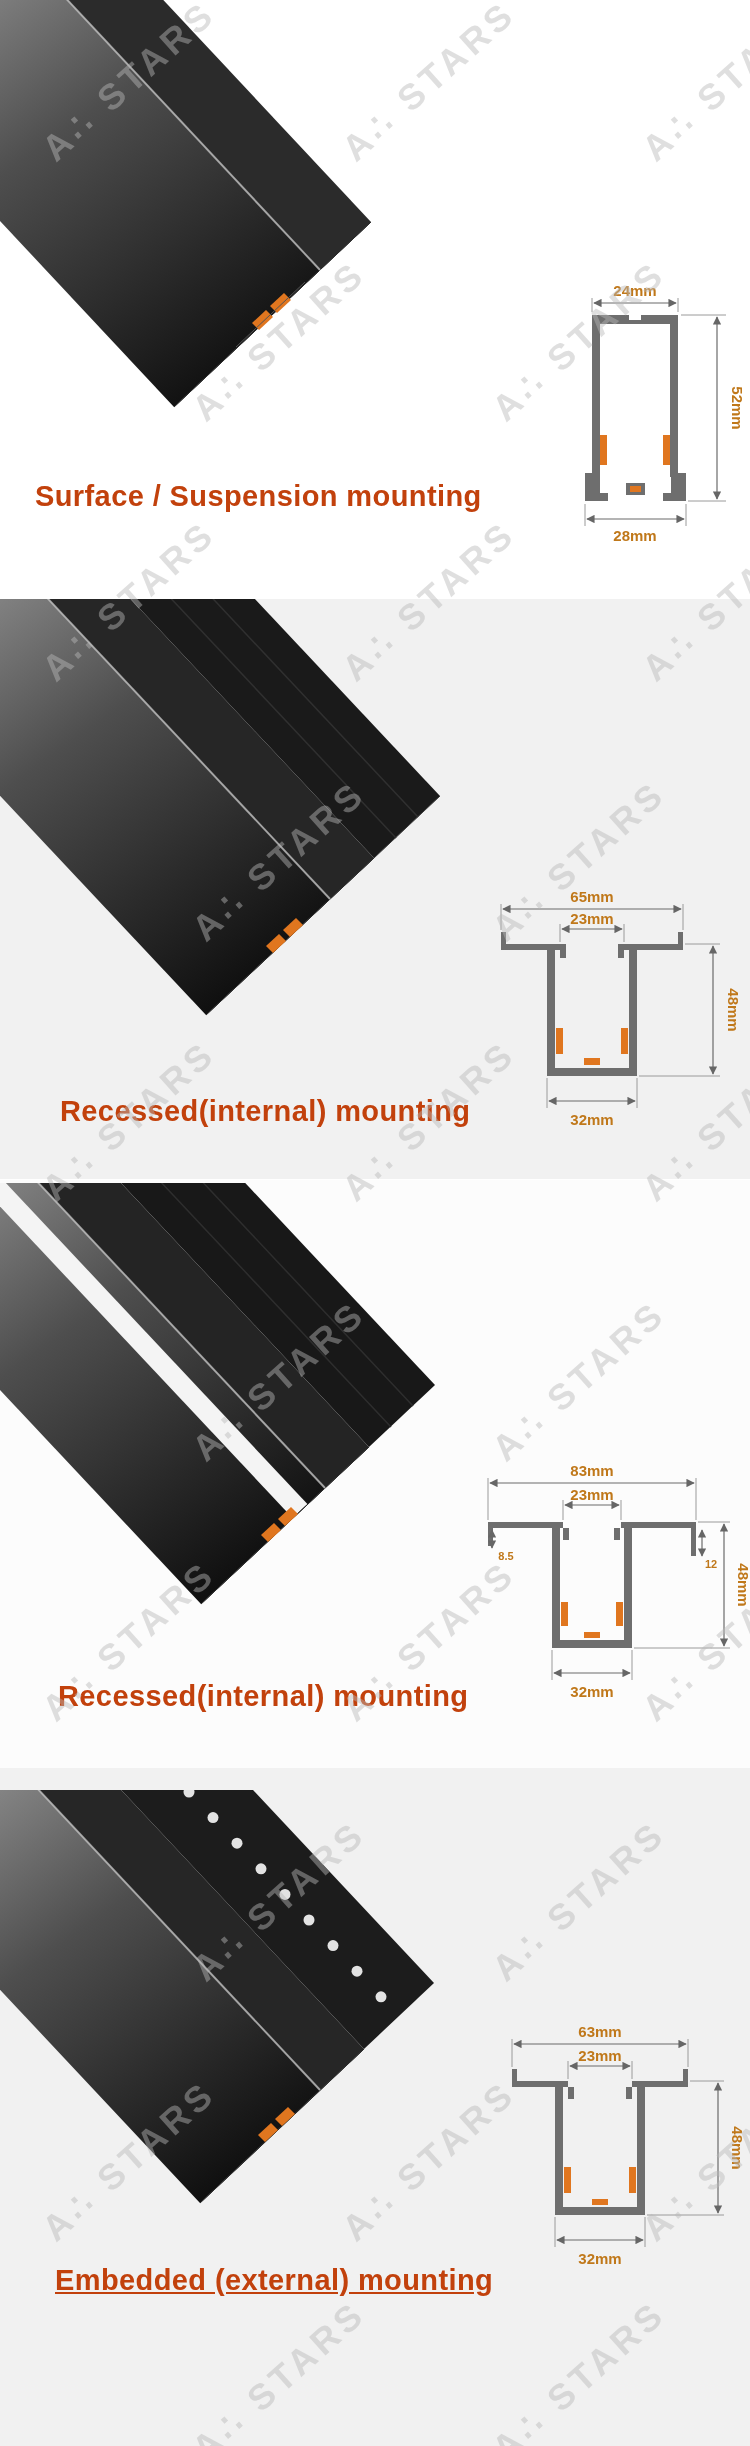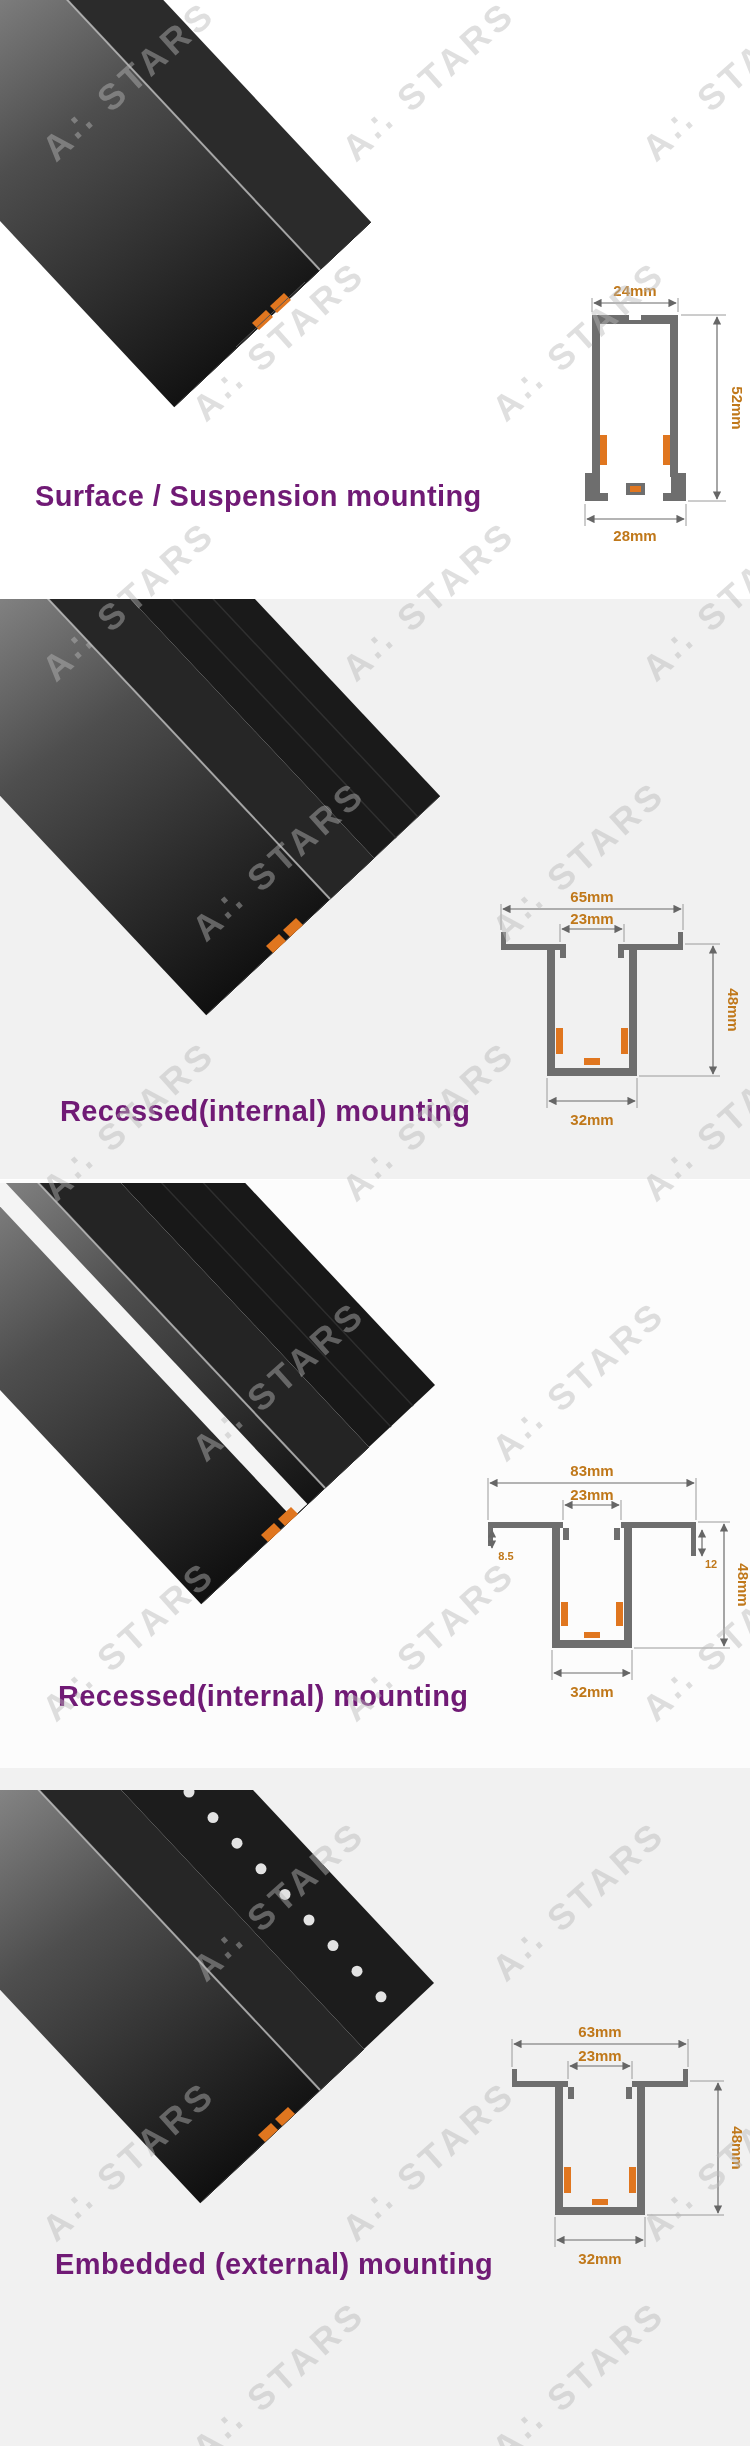--- a/index.html
+++ b/index.html
@@ -5,21 +5,21 @@
   * { margin:0; padding:0; box-sizing:border-box; }
   html,body { width:750px; background:#ffffff; font-family:"Liberation Sans",sans-serif; }
   .page { position:relative; width:750px; height:2446px; overflow:hidden; background:#ffffff; }
   .section { position:absolute; left:0; width:750px; }
   #sec1 { top:0;     height:448px; background:#ffffff; }
   #sec2 { top:551px; height:580px; background:#f1f1f1;margin-top:48px; }
   #sec3 { top:1180px;height:616px; background:#fcfcfc; }
   #sec4 { top:1768px;height:678px; background:#f1f1f1; }
   .render  { position:absolute; display:block; }
   .diagram { position:absolute; display:block; }
-  .title { position:absolute; font-size:29px; font-weight:bold; color:#701a75; white-space:nowrap; letter-spacing:.4px; }
+  .title { position:absolute; font-size:29px; font-weight:bold; color:#c2410c; white-space:nowrap; letter-spacing:.4px; }
   .wm-layer { position:absolute; inset:0; z-index:9; pointer-events:none; }
   .wm { position:absolute; font-size:36px; font-weight:bold; letter-spacing:5px; color:#b9b9b9;
         opacity:.45; transform:rotate(-42deg); white-space:nowrap; }
   .dim   { font:bold 15px "Liberation Sans",sans-serif; fill:#c0781a; text-anchor:middle; }
   .dim-s { font:bold 11px "Liberation Sans",sans-serif; fill:#c0781a; text-anchor:middle; }
   .dl  { stroke:#6b6b6b; stroke-width:1.2; }
   .ext { stroke:#9a9a9a; stroke-width:1; }
   .wall   { fill:#6e6e6e; }
   .copper { fill:#e0761f; }
   .edge   { stroke:#bdbdbd; stroke-width:2; opacity:.8; }
@@ -296,21 +296,21 @@
         <line class="ext" x1="77" y1="202" x2="77" y2="232"></line>
         <line class="ext" x1="167" y1="202" x2="167" y2="232"></line>
         <line class="dl" x1="79" y1="225" x2="165" y2="225" marker-start="url(#ar4)" marker-end="url(#ar4)"></line>
       </g>
       <text class="dim" x="122" y="22">63mm</text>
       <text class="dim" x="122" y="46">23mm</text>
       <text class="dim" transform="translate(254 133) rotate(90)">48mm</text>
       <text class="dim" x="122" y="249">32mm</text>
     </svg>
 
-    <div class="title" style="left:55px;top:480px;">Embedded (external) mounting</div>
+    <div class="title" style="left:55px;top:496px;text-decoration:underline;">Embedded (external) mounting</div>
   </div>
 
   <div class="wm-layer">
       <span class="wm" style="left: 20px; top: 60px; color: rgb(185, 185, 185);">A∴ STARS</span>
       <span class="wm" style="left: 320px; top: 60px; color: rgb(185, 185, 185);">A∴ STARS</span>
       <span class="wm" style="left: 620px; top: 60px; color: rgb(185, 185, 185);">A∴ STARS</span>
       <span class="wm" style="left: 170px; top: 320px; color: rgb(185, 185, 185);">A∴ STARS</span>
       <span class="wm" style="left: 470px; top: 320px; color: rgb(185, 185, 185);">A∴ STARS</span>
       <span class="wm" style="left: 20px; top: 580px; color: rgb(185, 185, 185);">A∴ STARS</span>
       <span class="wm" style="left: 320px; top: 580px; color: rgb(185, 185, 185);">A∴ STARS</span>

